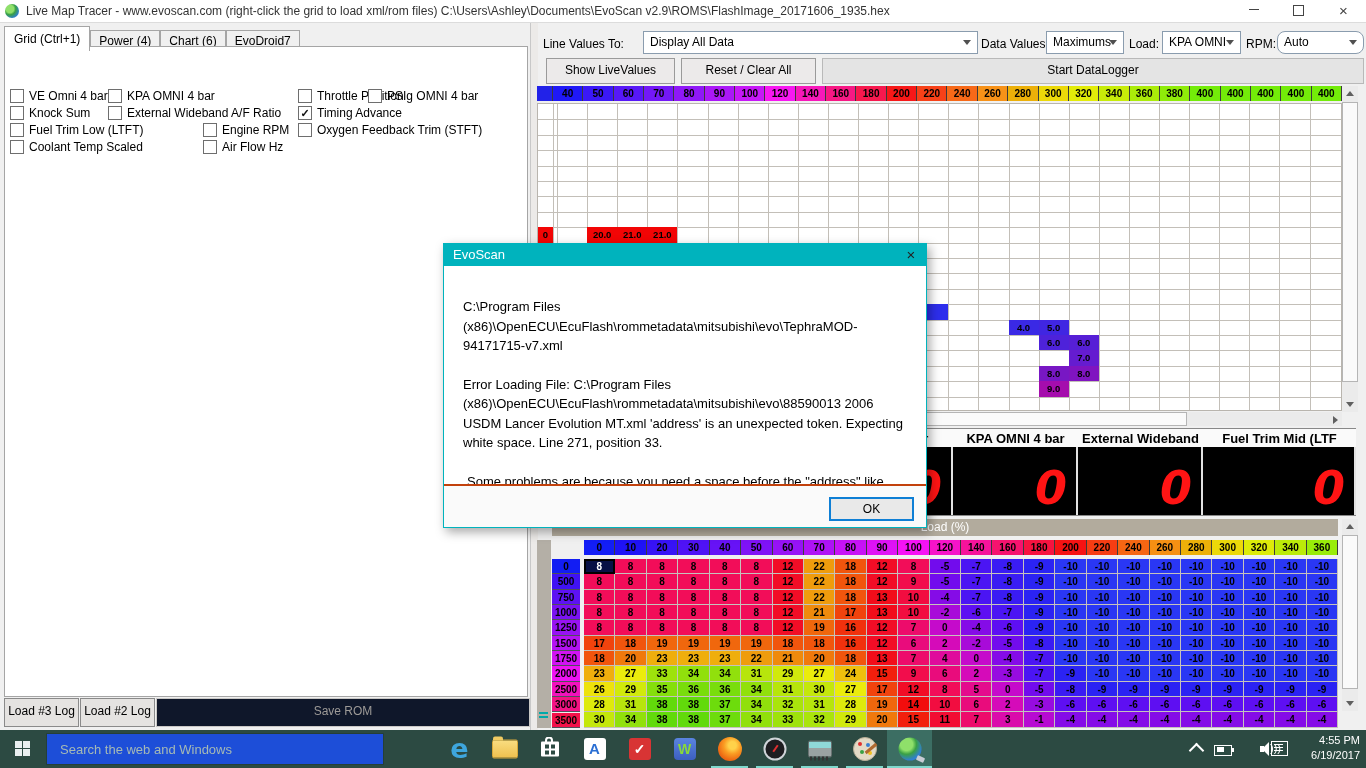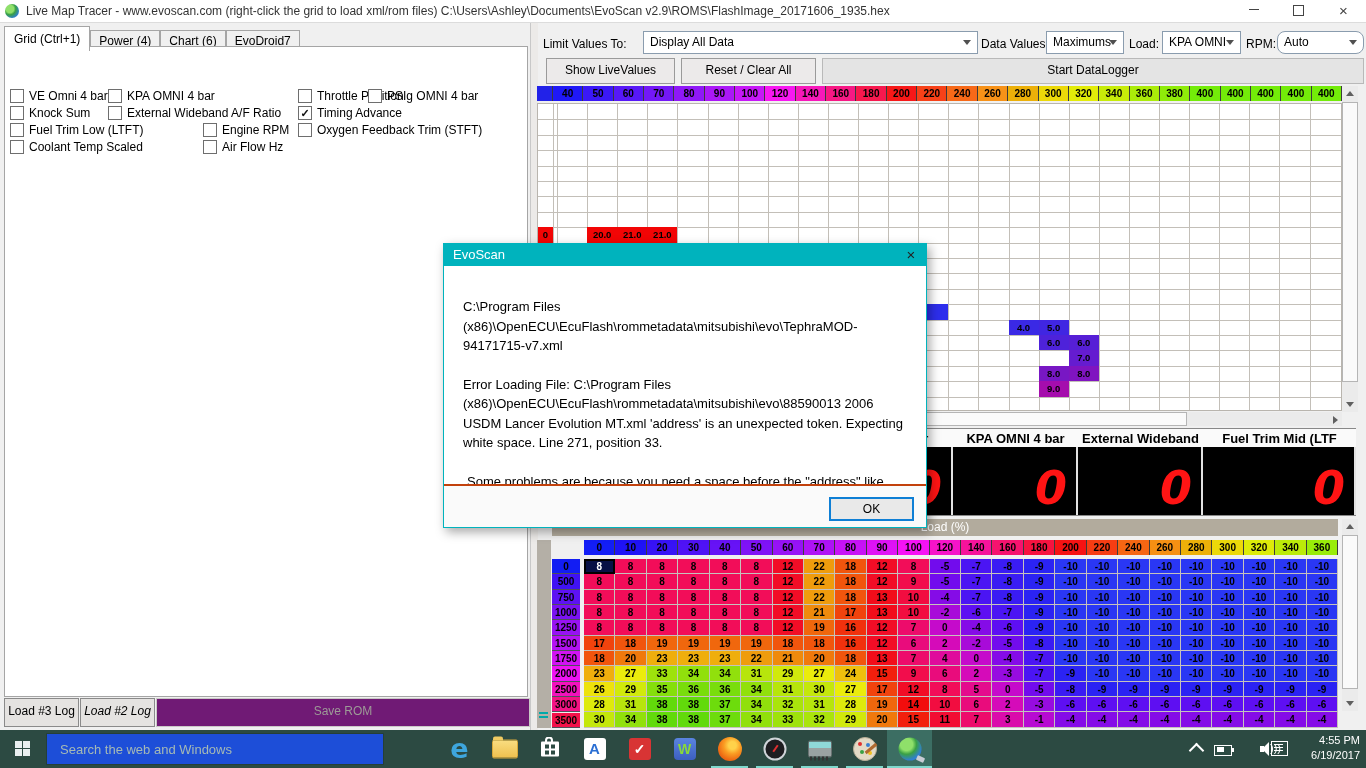--- a/index.html
+++ b/index.html
@@ -20,21 +20,21 @@
     border:1px solid #a5a5a5;border-bottom:none;position:relative;top:2px;cursor:default;}
   .tab.active{background:#fff;top:0;padding:5px 9px;z-index:3;}
   #tabpage{left:4px;top:46px;width:522px;height:649px;background:#fff;border:1px solid #a5a5a5;}
   #instruction{left:10px;top:55px;font-size:12px;color:#000;}
   .chk{display:flex;align-items:center;height:14px;}
   .chk .box{width:12px;height:12px;background:#fff;border:1px solid #6e6e6e;font-size:11px;line-height:12px;
     text-align:center;color:#111;font-weight:bold;}
   .chk .lbl{margin-left:5px;font-size:12px;color:#000;white-space:nowrap;}
   .lp-btn{height:27px;background:#e5e3e1;border:1px solid #8a8a8a;font-size:12px;color:#000;
     text-align:center;line-height:25px;}
-  .lp-btn.disabled{background:#701a75;border-color:#cac8c6;color:#9d9a97;}
+  .lp-btn.disabled{background:#0f172a;border-color:#cac8c6;color:#9d9a97;}
   
   #splitter{left:530px;top:23px;width:7px;height:707px;background:#eceae8;border-left:1px solid #c8c8c8;}
   
   .tb-label{font-size:12px;color:#000;white-space:nowrap;}
   .combo{height:21px;background:#fff;border:1px solid #8a9cae;font-size:12px;color:#000;}
   .combo .val{position:absolute;left:6px;top:3px;white-space:nowrap;}
   .combo .dd{position:absolute;right:6px;top:8px;width:0;height:0;border-left:4px solid transparent;
     border-right:4px solid transparent;border-top:5px solid #505050;}
   .tb-btn{background:#eceaea;border:1px solid #9a9a9a;font-size:12px;color:#000;text-align:center;}
   
@@ -150,27 +150,27 @@
         <span class="box"></span>
         <span class="lbl">Coolant Temp Scaled</span>
       </label>
       <label class="chk abs" style="left: 203px; top: 140px;">
         <span class="box"></span>
         <span class="lbl">Air Flow Hz</span>
       </label>
     </div>
   <div class="abs" id="leftpanel-buttons" style="left:0;top:0;">
       <div class="lp-btn abs" style="left: 4px; top: 698px; width: 73px;">Load #3 Log</div>
-      <div class="lp-btn abs" style="left: 80px; top: 698px; width: 73px; font-style: italic;">Load #2 Log</div>
+      <div class="lp-btn abs" style="left: 80px; top: 698px; width: 73px;">Load #2 Log</div>
       <div class="lp-btn abs disabled" style="left: 156px; top: 698px; width: 372px;">Save ROM</div>
     </div>
 
   <div id="splitter" class="abs"></div>
 
-  <div class="abs tb-label" style="left:543px;top:37px;">Limit Values To:</div>
+  <div class="abs tb-label" style="left:543px;top:37px;">Line Values To:</div>
   <div class="abs combo" style="left:643px;top:31px;width:333px;">
     <span class="val">Display All Data</span>
       <span class="dd"></span>
   </div>
   <div class="abs tb-label" style="left:981px;top:37px;">Data Values:</div>
   <div class="abs combo" style="left:1046px;top:31px;width:76px;">
     <span class="val">Maximums</span>
       <span class="dd"></span>
   </div>
   <div class="abs tb-label" style="left:1129px;top:37px;">Load:</div>

